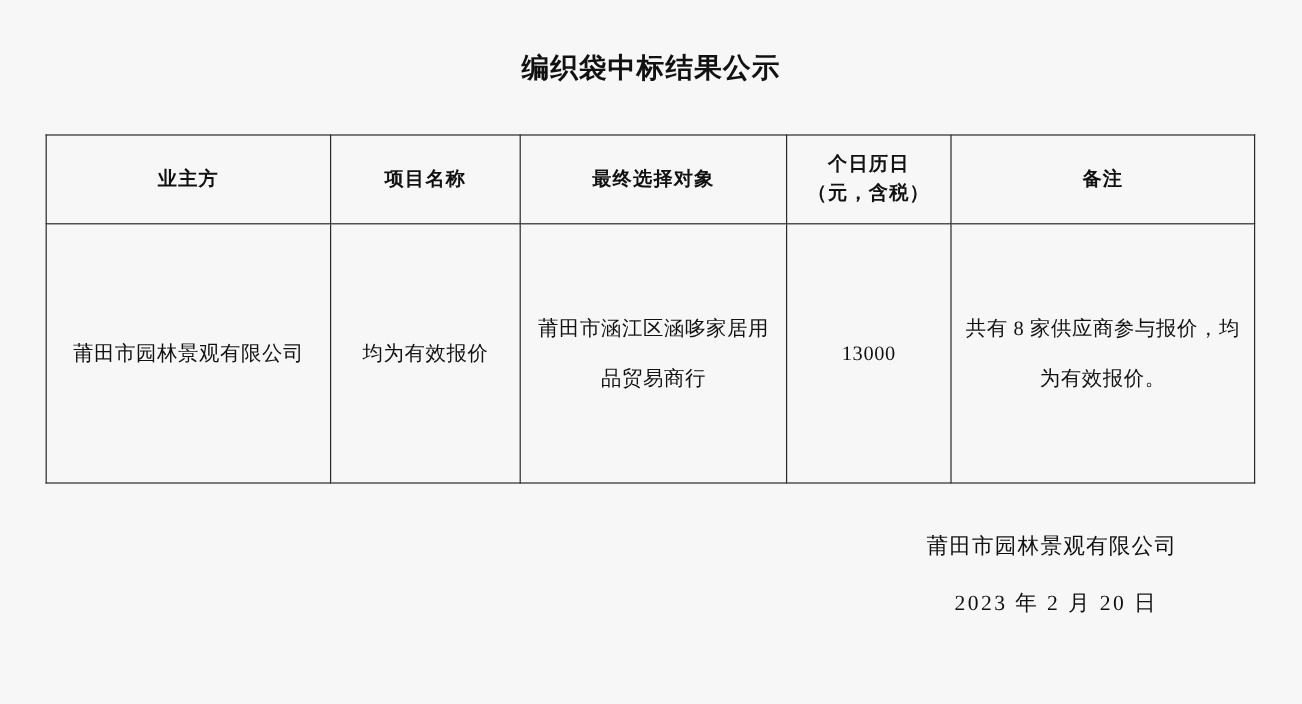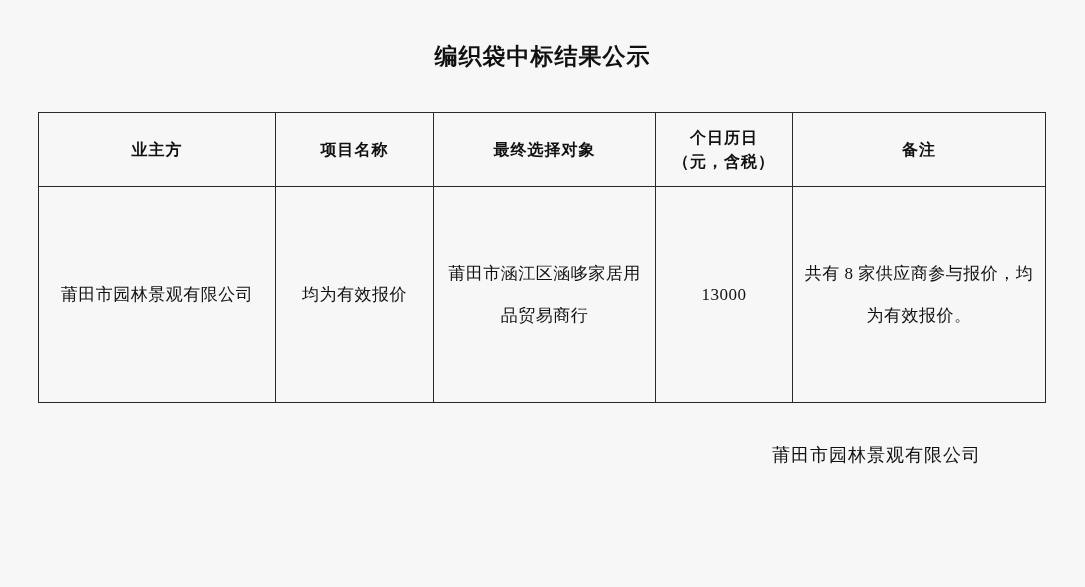--- a/index.html
+++ b/index.html
@@ -120,14 +120,15 @@
         <td class="col-winner">莆田市涵江区涵哆家居用品贸易商行</td>
         <td class="col-price cell-price">13000</td>
         <td class="col-remark">共有 8 家供应商参与报价，均为有效报价。</td>
       </tr>
     </tbody>
   </table>
 
 
   <div class="signature">莆田市园林景观有限公司</div>
 
+  <div class="sign-date">2023 年 2 月 20 日</div>
 
 </div>
 
 </body></html>

